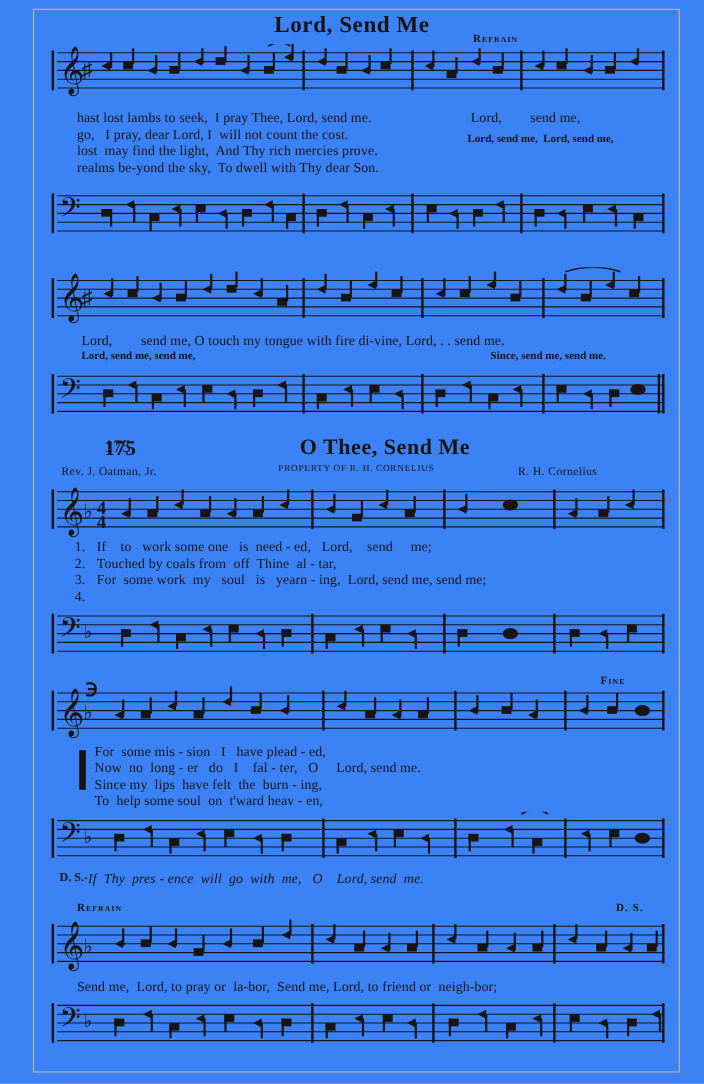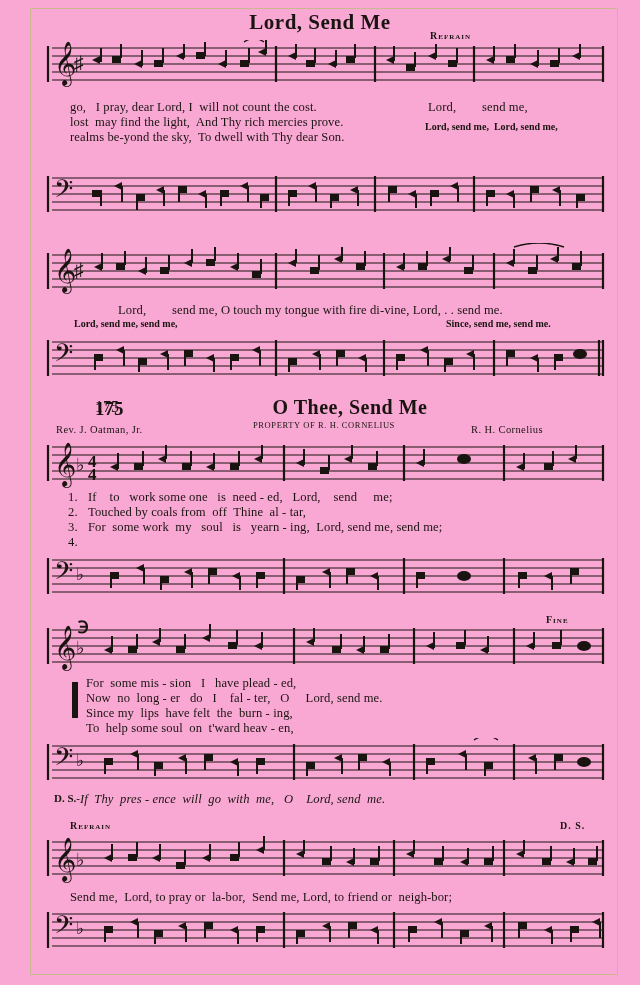--- a/index.html
+++ b/index.html
@@ -12,21 +12,21 @@
     background: #f4ead0;
     font-family: "Liberation Serif", serif;
     color: #1a1410;
     overflow: hidden;
     position: relative;
   }
   .page {
     position: relative;
     width: 640px;
     height: 985px;
-    background: #f9a8d4;
+    background: #3b82f6;
     box-sizing: border-box;
     padding: 0;
   }
   
   .frame {
     position: absolute;
     left: 30px;
     top: 8px;
     right: 22px;
     bottom: 10px;
@@ -160,20 +160,21 @@
         <rect x="506" y="20" width="9" height="7"></rect>
           <rect x="514" y="8" width="2" height="15"></rect>
         <polygon points="528,16 536,12 536,20"></polygon>
           <rect x="535" y="4" width="2" height="14"></rect>
       </g>
       <path d="M200 2 q10 -7 20 0" stroke="#1a1410" fill="none" stroke-width="1.4"></path>
     </svg>
   </div>
 
   <div class="abs" style="left:70px;top:100px;">
+    <div class="lyric">hast lost lambs to seek,  I pray Thee, Lord, send me.</div>
     <div class="lyric">go,   I pray, dear Lord, I  will not count the cost.</div>
     <div class="lyric">lost  may find the light,  And Thy rich mercies prove.</div>
     <div class="lyric">realms be-yond the sky,  To dwell with Thy dear Son.</div>
   </div>
   <div class="abs" style="left:428px;top:100px;">
     <div class="lyric">Lord,        send me,</div>
   </div>
   <div class="abs" style="left:425px;top:121px;">
     <div class="lyric-sm">Lord, send me,  Lord, send me,</div>
   </div>
@@ -301,21 +302,21 @@
           <rect x="492" y="12" width="2" height="15"></rect>
         <polygon points="506,16 514,12 514,20"></polygon>
           <rect x="513" y="4" width="2" height="14"></rect>
         <rect x="528" y="20" width="9" height="7"></rect>
           <rect x="536" y="8" width="2" height="15"></rect>
       </g>
       <path d="M470 4 q25 -8 50 0" stroke="#1a1410" fill="none" stroke-width="1.4"></path>
     </svg>
   </div>
 
-  <div class="abs" style="left:74px;top:303px;margin-left:44px;">
+  <div class="abs" style="left:74px;top:303px;">
     <div class="lyric">Lord,        send me, O touch my tongue with fire di-vine, Lord, . . send me.</div>
   </div>
   <div class="abs" style="left:74px;top:318px;">
     <div class="lyric-sm">Lord, send me, send me,</div>
   </div>
   <div class="abs" style="left:446px;top:318px;">
     <div class="lyric-sm">Since, send me, send me.</div>
   </div>
 
   <div class="stave-wrap" style="left:44px;top:334px;">

